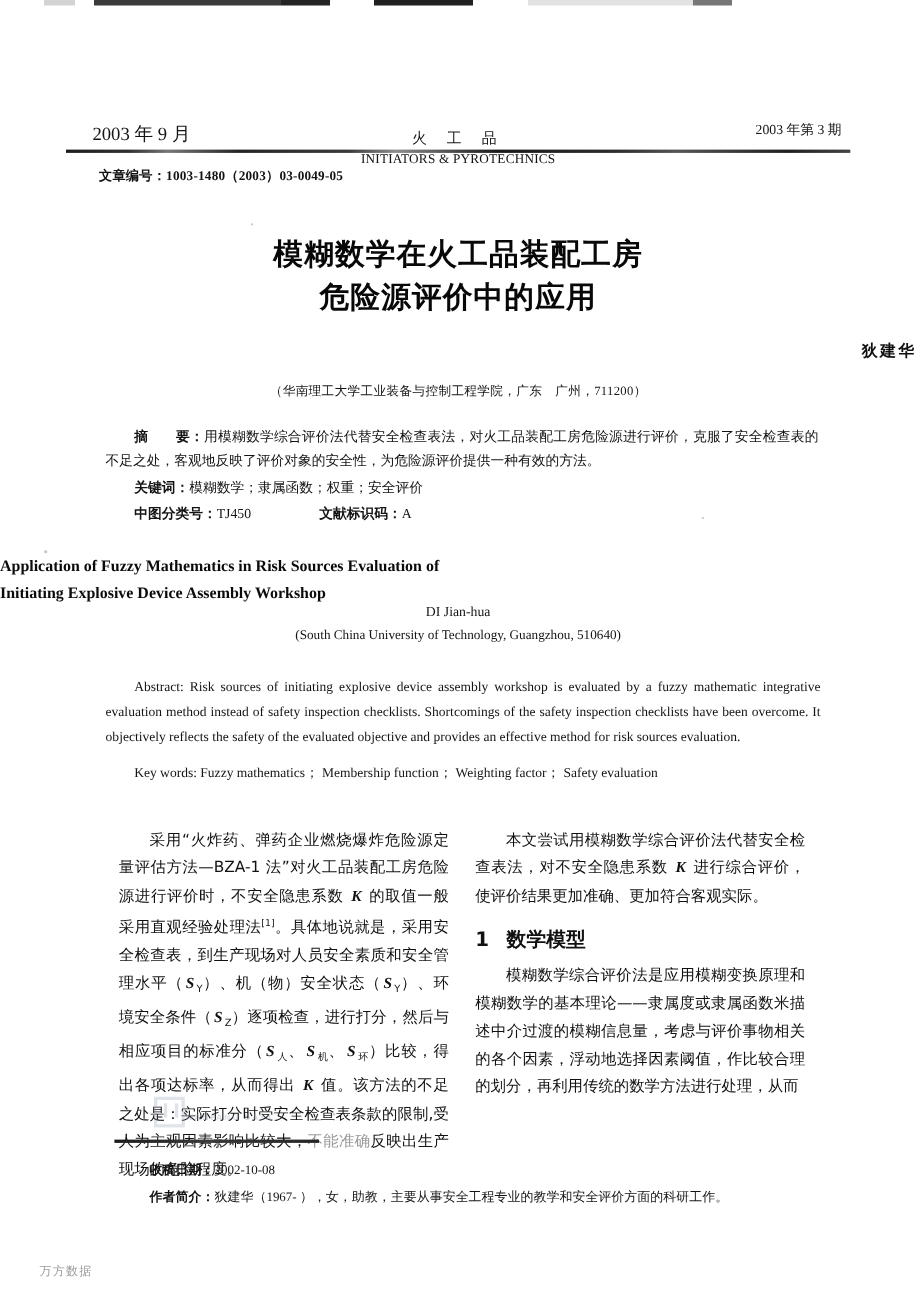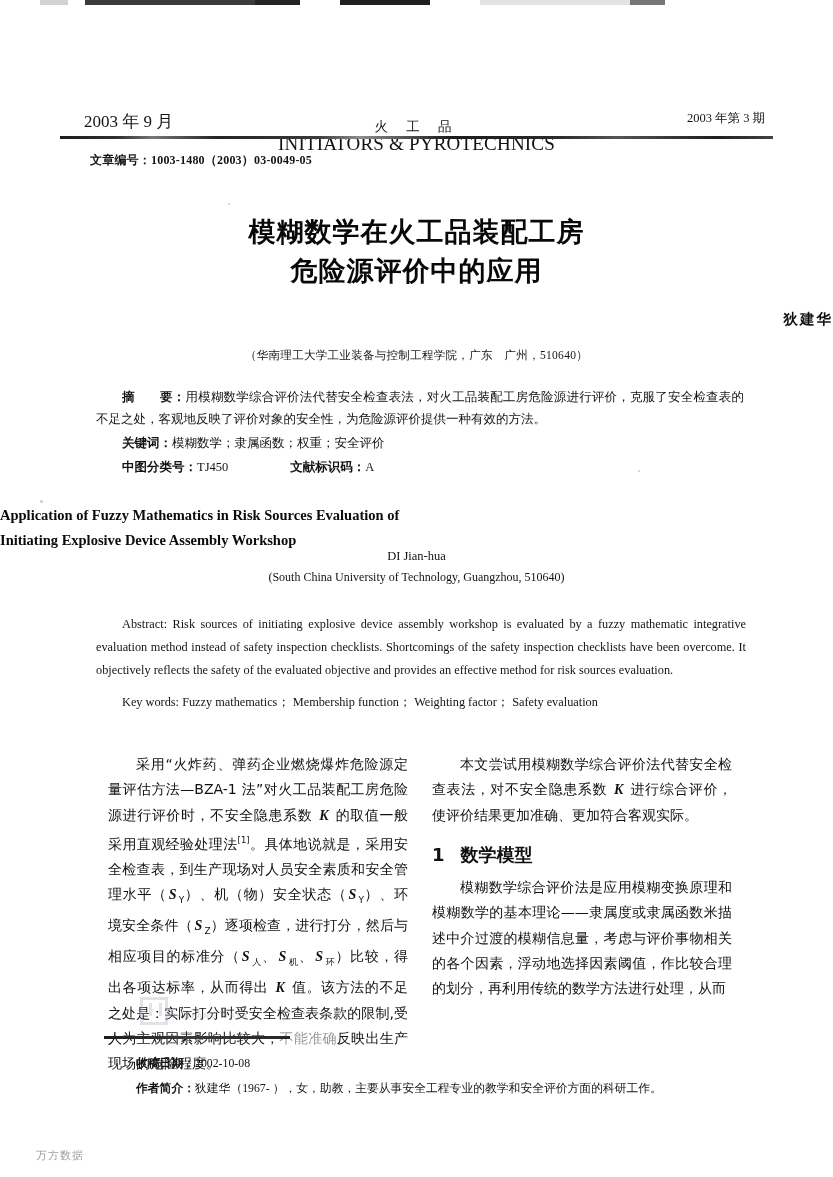--- a/index.html
+++ b/index.html
@@ -57,21 +57,21 @@
   }
   .mast-cn {
     font-family: "DejaVu Serif", "Liberation Serif", serif;
     font-size: 13.5px;
     letter-spacing: 7px;
     line-height: 17px;
     color: #151515;
   }
   .mast-en {
     font-family: "Liberation Serif", serif;
-    font-size: 19px;
+    font-size: 12px;
     line-height: 18px;
     letter-spacing: .2px;
     color: #121212;
   }
   .mast-left {
     position: absolute;
     left: 24px;
     top: 18px;
     font-size: 17px;
     color: #141414;
@@ -327,21 +327,21 @@
   </div>
   <div class="rule-thick"></div>
 
   <div class="article-no">文章编号：1003-1480（2003）03-0049-05</div>
 
   <div class="cn-title">
     <div>模糊数学在火工品装配工房</div>
     <div>危险源评价中的应用</div>
   </div>
   <div class="cn-author">狄建华</div>
-  <div class="cn-affil">（华南理工大学工业装备与控制工程学院，广东　广州，510640）</div>
+  <div class="cn-affil">（华南理工大学工业装备与控制工程学院，广东　广州，711200）</div>
 
   <div class="cn-abs">
     <p class="indent2"><span class="lbl">摘　　要：</span><span>用模糊数学综合评价法代替安全检查表法，对火工品装配工房危险源进行评价，克服了安全检查表的不足之处，客观地反映了评价对象的安全性，为危险源评价提供一种有效的方法。</span></p>
     <p class="kw-line"><span class="lbl">关键词：</span><span>模糊数学；隶属函数；权重；安全评价</span></p>
     <p class="clsline"><span class="lbl">中图分类号：</span><span>TJ450</span><span class="gap"></span><span class="lbl">文献标识码：</span><span>A</span></p>
   </div>
 
   <div class="en-title">
     <div>Application of Fuzzy Mathematics in Risk Sources Evaluation of</div>
     <div>Initiating Explosive Device Assembly Workshop</div>

